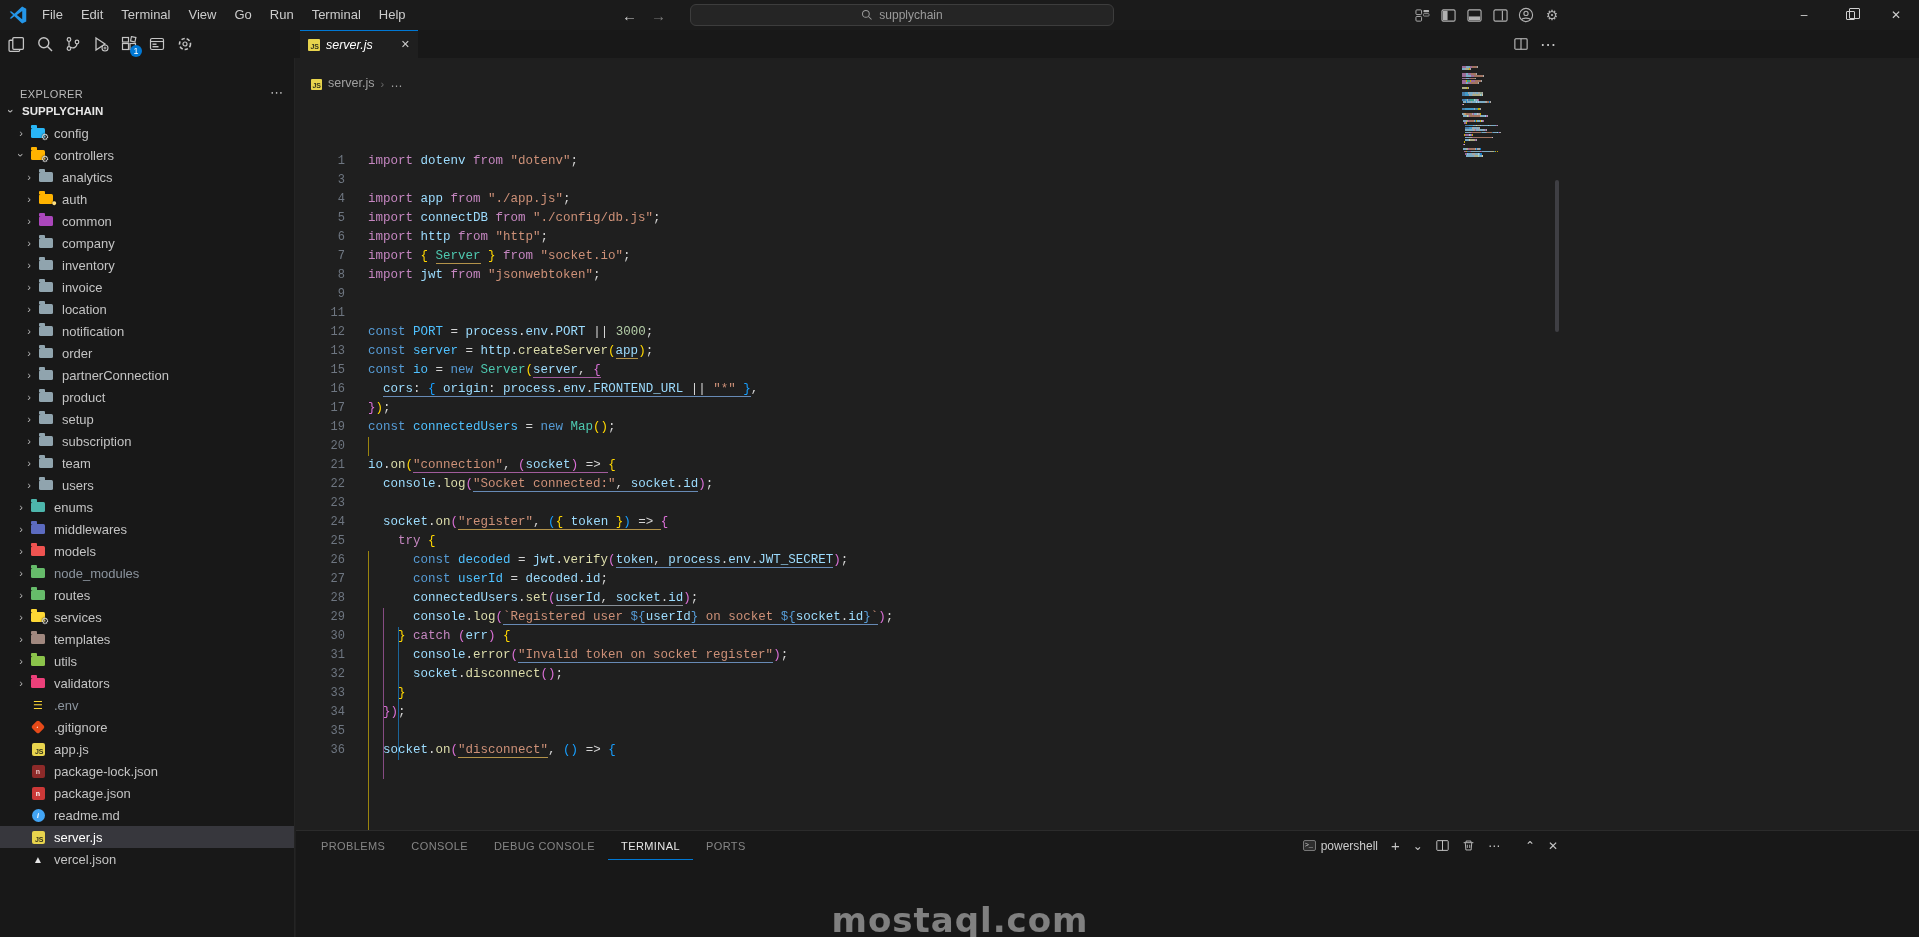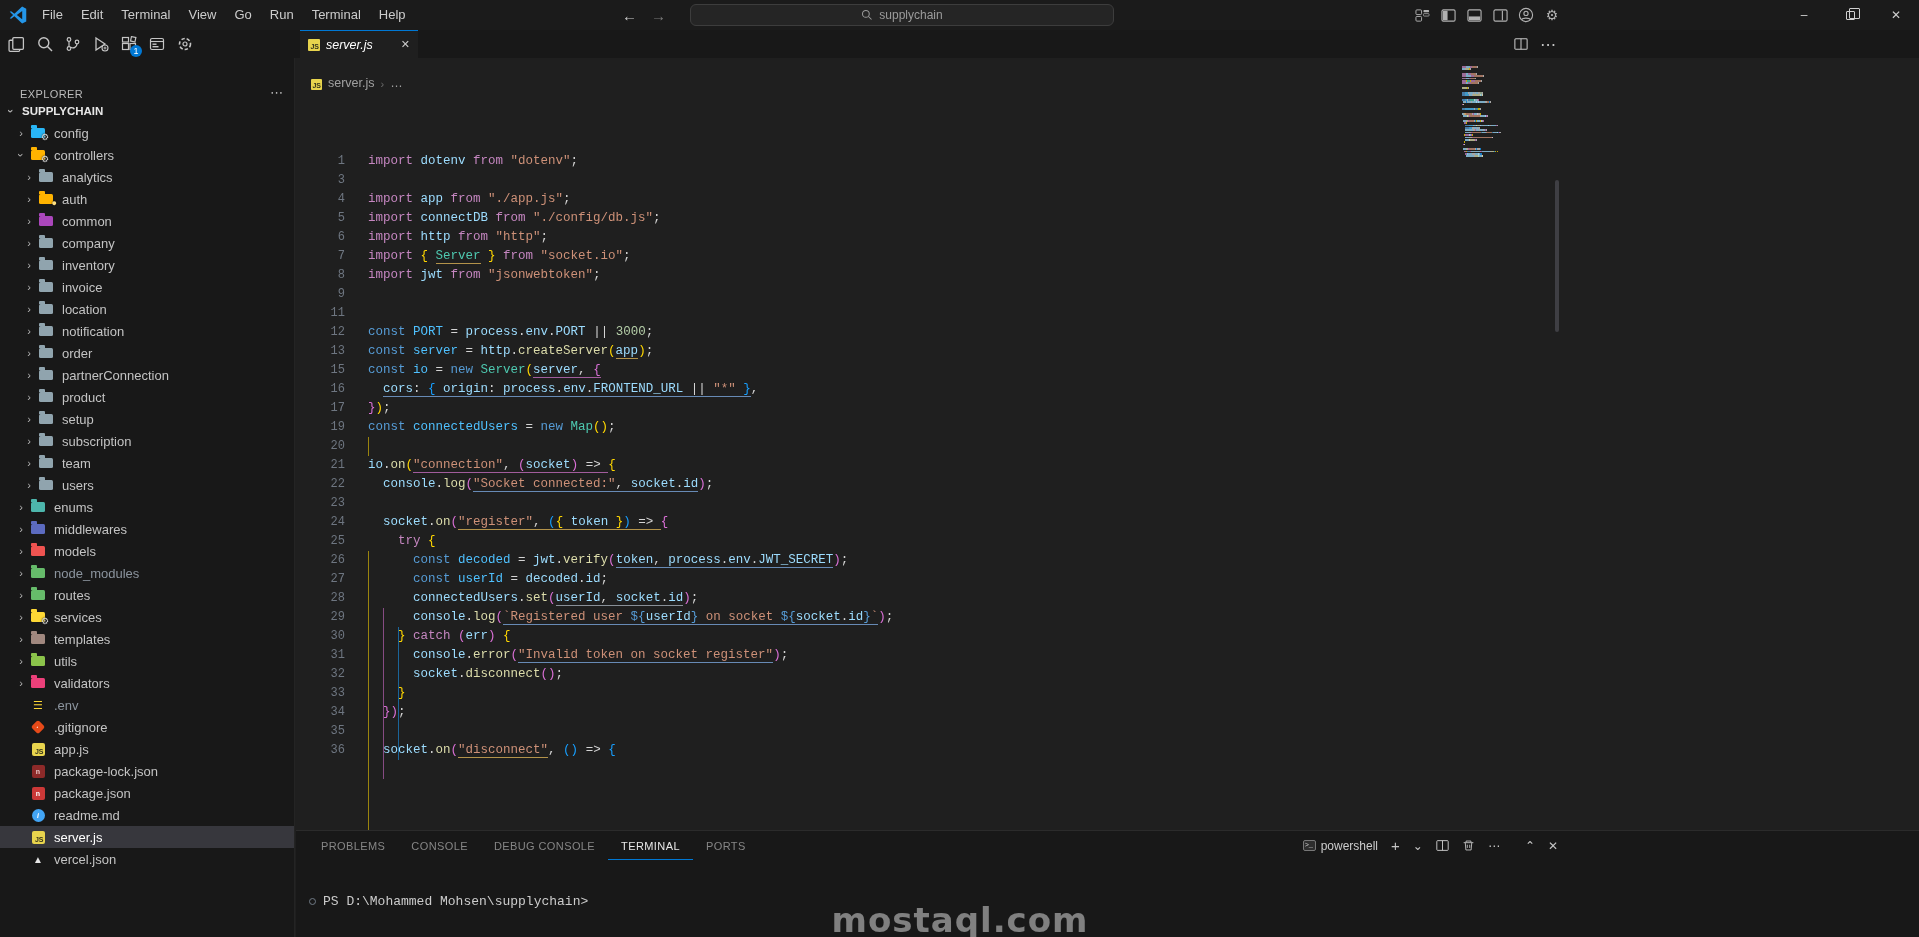--- a/index.html
+++ b/index.html
@@ -619,21 +619,17 @@
         </span>
       <span>
           <svg width="13" height="13" viewBox="0 0 16 16">
             <path d="M5 4 V2.5 h6 V4 M2 4.5 h12 M4 4.5 l0.8 9 h6.4 l0.8 -9 M6.5 7 v4 M9.5 7 v4" fill="none" stroke="#c5c5c5" stroke-width="1.1"></path>
           </svg>
         </span>
       <span>⋯</span>
       <span style="margin-left:12px;">⌃</span>
       <span>✕</span>
     </div>
-    <div id="term-body">
-      <span class="cmd-dot"></span>
-      <span>PS D:\Mohammed Mohsen\supplychain&gt;</span>
-    </div>
   </div>
 
   <div id="wm-en" class="wm">mostaql.com</div>
 
 </div>
 
 </body></html>

